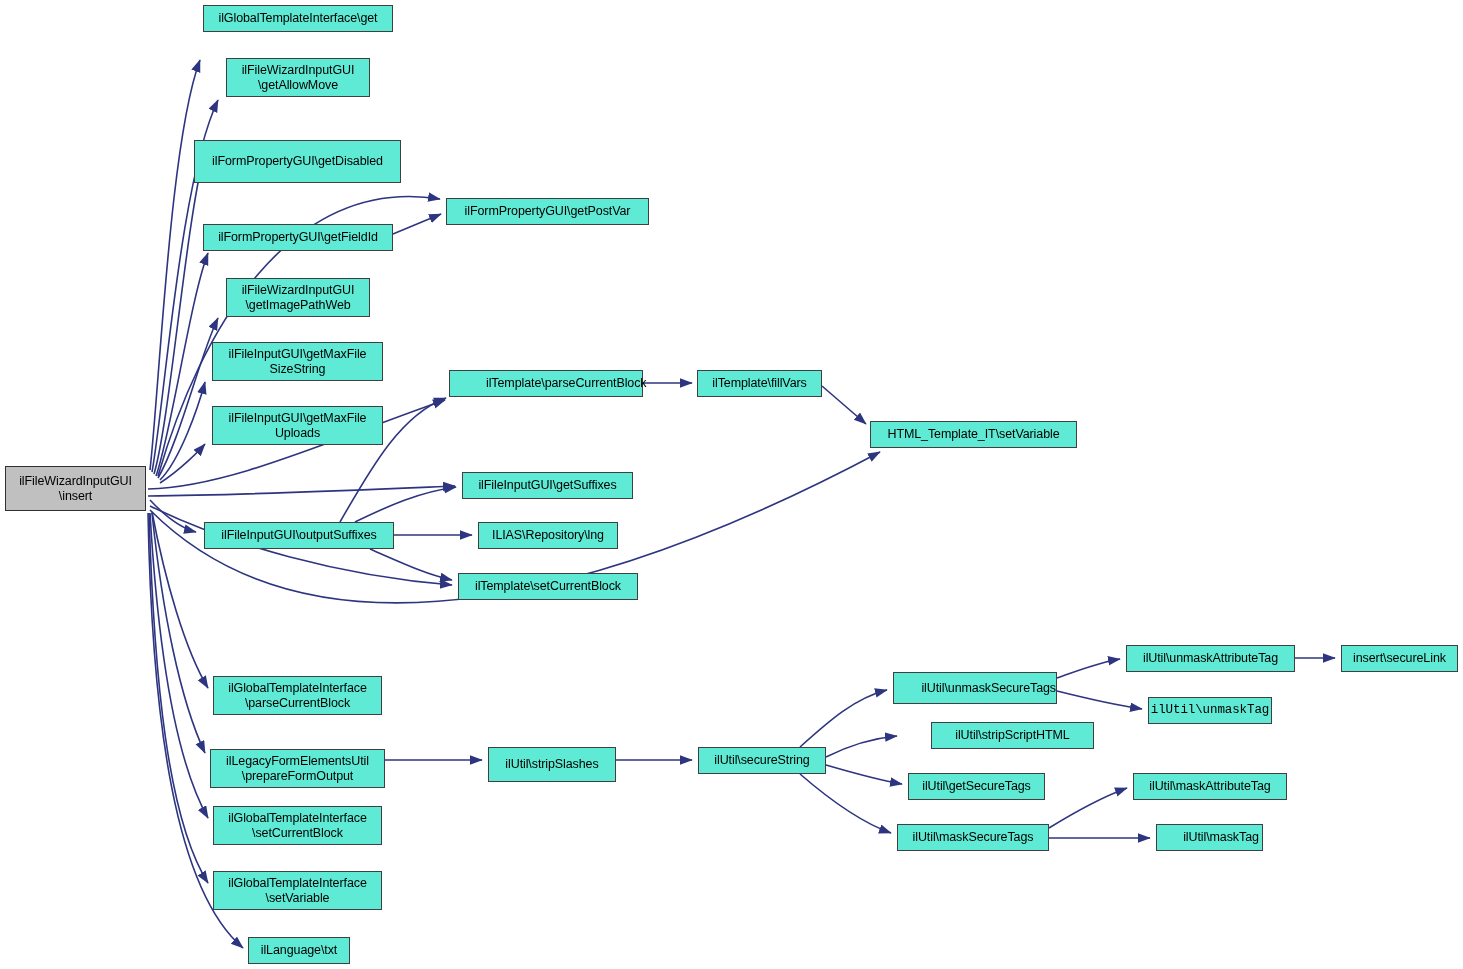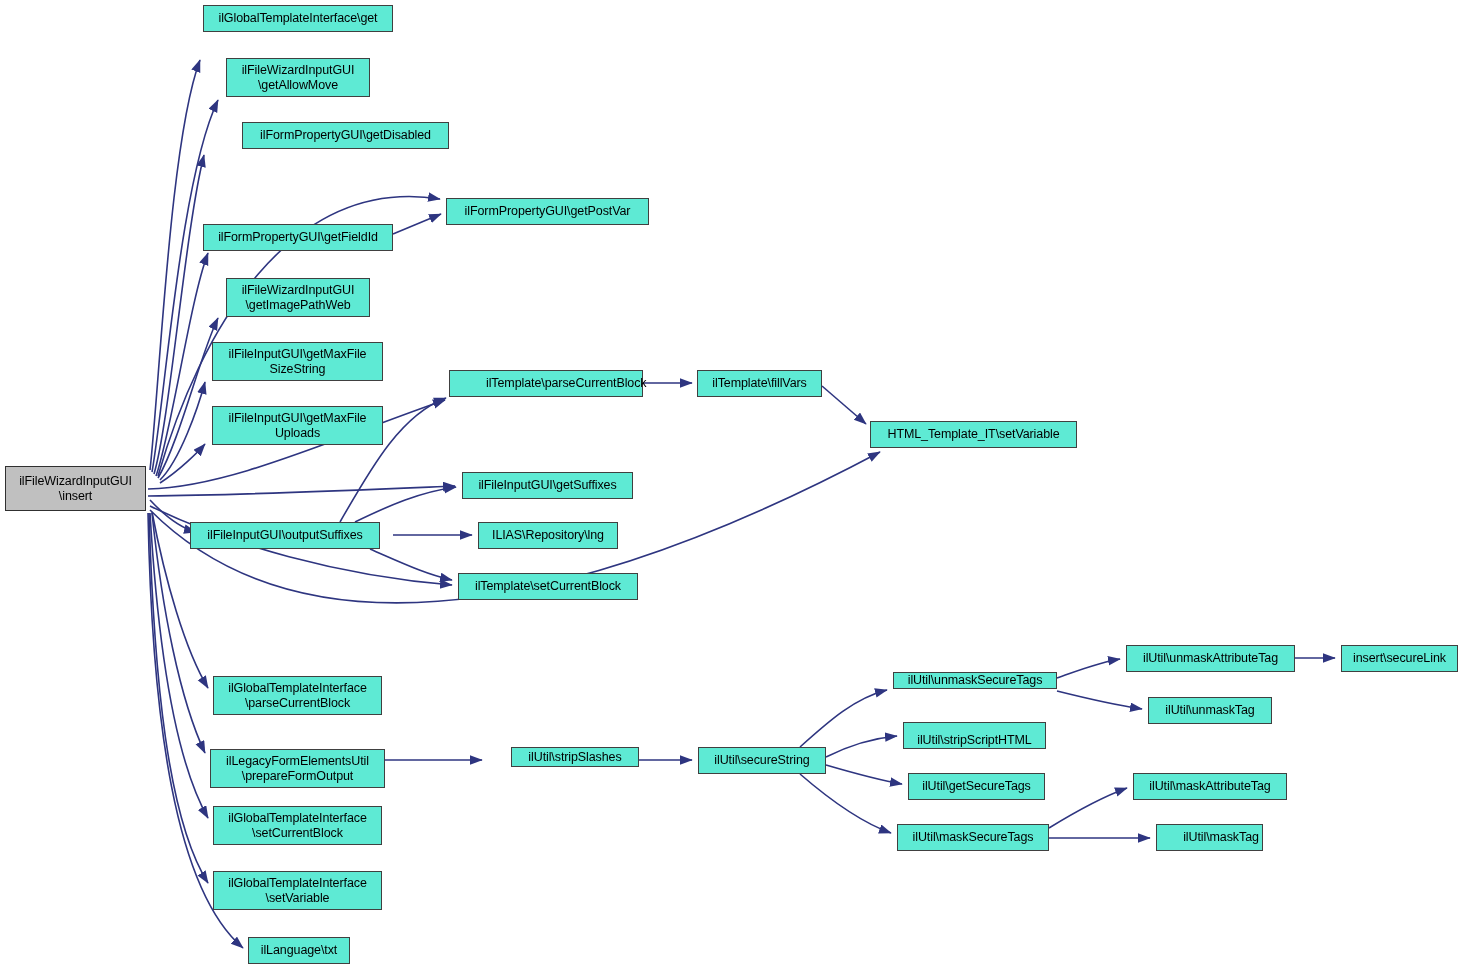--- a/index.html
+++ b/index.html
@@ -97,50 +97,50 @@
         <path d="M 1049,838 L 1150,838" marker-end="url(#arrow)"></path>
         <path d="M 1295,658 L 1335,658" marker-end="url(#arrow)"></path>
       </g>
   </svg>
   <div id="node-layer">
       <div class="node root" style="left: 5px; top: 466px; width: 141px; height: 45px;"><span class="node-label">ilFileWizardInputGUI
 \insert</span></div>
       <div class="node" style="left: 203px; top: 5px; width: 190px; height: 27px;"><span class="node-label">ilGlobalTemplateInterface\get</span></div>
       <div class="node" style="left: 226px; top: 58px; width: 144px; height: 39px;"><span class="node-label">ilFileWizardInputGUI
 \getAllowMove</span></div>
-      <div class="node" style="left: 194px; top: 122px; width: 207px; height: 27px; margin-left: 48px;"><span class="node-label">ilFormPropertyGUI\getDisabled</span></div>
+      <div class="node" style="left: 194px; top: 140px; width: 207px; height: 43px;"><span class="node-label">ilFormPropertyGUI\getDisabled</span></div>
       <div class="node" style="left: 446px; top: 198px; width: 203px; height: 27px;"><span class="node-label">ilFormPropertyGUI\getPostVar</span></div>
       <div class="node" style="left: 203px; top: 224px; width: 190px; height: 27px;"><span class="node-label">ilFormPropertyGUI\getFieldId</span></div>
       <div class="node" style="left: 226px; top: 278px; width: 144px; height: 39px;"><span class="node-label">ilFileWizardInputGUI
 \getImagePathWeb</span></div>
       <div class="node" style="left: 212px; top: 342px; width: 171px; height: 39px;"><span class="node-label">ilFileInputGUI\getMaxFile
 SizeString</span></div>
       <div class="node" style="left: 212px; top: 406px; width: 171px; height: 39px;"><span class="node-label">ilFileInputGUI\getMaxFile
 Uploads</span></div>
       <div class="node" style="left: 449px; top: 370px; width: 194px; height: 27px; padding-left: 36px;"><span class="node-label">ilTemplate\parseCurrentBlock</span></div>
       <div class="node" style="left: 697px; top: 370px; width: 125px; height: 27px;"><span class="node-label">ilTemplate\fillVars</span></div>
       <div class="node" style="left: 870px; top: 421px; width: 207px; height: 27px;"><span class="node-label">HTML_Template_IT\setVariable</span></div>
       <div class="node" style="left: 462px; top: 472px; width: 171px; height: 27px;"><span class="node-label">ilFileInputGUI\getSuffixes</span></div>
-      <div class="node" style="left: 190px; top: 522px; width: 190px; height: 27px;"><span class="node-label">ilFileInputGUI\outputSuffixes</span></div>
+      <div class="node" style="left: 204px; top: 522px; width: 190px; height: 27px;"><span class="node-label">ilFileInputGUI\outputSuffixes</span></div>
       <div class="node" style="left: 478px; top: 522px; width: 140px; height: 27px;"><span class="node-label">ILIAS\Repository\lng</span></div>
       <div class="node" style="left: 458px; top: 573px; width: 180px; height: 27px;"><span class="node-label">ilTemplate\setCurrentBlock</span></div>
       <div class="node" style="left: 213px; top: 676px; width: 169px; height: 39px;"><span class="node-label">ilGlobalTemplateInterface
 \parseCurrentBlock</span></div>
       <div class="node" style="left: 210px; top: 741px; width: 175px; height: 39px; margin-top: 8px;"><span class="node-label">ilLegacyFormElementsUtil
 \prepareFormOutput</span></div>
       <div class="node" style="left: 213px; top: 806px; width: 169px; height: 39px;"><span class="node-label">ilGlobalTemplateInterface
 \setCurrentBlock</span></div>
       <div class="node" style="left: 213px; top: 871px; width: 169px; height: 39px;"><span class="node-label">ilGlobalTemplateInterface
 \setVariable</span></div>
       <div class="node" style="left: 248px; top: 937px; width: 102px; height: 27px;"><span class="node-label">ilLanguage\txt</span></div>
-      <div class="node" style="left: 488px; top: 747px; width: 128px; height: 20px; margin-left: 23px;"><span class="node-label">ilUtil\stripSlashes</span></div>
+      <div class="node" style="left: 488px; top: 747px; width: 128px; height: 35px;"><span class="node-label">ilUtil\stripSlashes</span></div>
       <div class="node" style="left: 698px; top: 747px; width: 128px; height: 27px;"><span class="node-label">ilUtil\secureString</span></div>
-      <div class="node" style="left: 893px; top: 672px; width: 164px; height: 17px;"><span class="node-label">ilUtil\unmaskSecureTags</span></div>
-      <div class="node" style="left: 903px; top: 722px; width: 143px; height: 27px; align-items: flex-end;"><span class="node-label">ilUtil\stripScriptHTML</span></div>
+      <div class="node" style="left: 893px; top: 672px; width: 164px; height: 32px; text-align: right;"><span class="node-label">ilUtil\unmaskSecureTags</span></div>
+      <div class="node" style="left: 931px; top: 722px; width: 163px; height: 27px;"><span class="node-label">ilUtil\stripScriptHTML</span></div>
       <div class="node" style="left: 908px; top: 773px; width: 137px; height: 27px;"><span class="node-label">ilUtil\getSecureTags</span></div>
       <div class="node" style="left: 897px; top: 824px; width: 152px; height: 27px;"><span class="node-label">ilUtil\maskSecureTags</span></div>
       <div class="node" style="left: 1126px; top: 645px; width: 169px; height: 27px;"><span class="node-label">ilUtil\unmaskAttributeTag</span></div>
-      <div class="node" style="left: 1148px; top: 697px; width: 124px; height: 27px;"><span class="node-label">ilUtil\unmaskTag</span></div>
+      <div class="node" style="left: 1148px; top: 697px; width: 124px; height: 27px; font-family: Liberation Mono, monospace;"><span class="node-label">ilUtil\unmaskTag</span></div>
       <div class="node" style="left: 1133px; top: 773px; width: 154px; height: 27px;"><span class="node-label">ilUtil\maskAttributeTag</span></div>
       <div class="node" style="left: 1156px; top: 824px; width: 107px; height: 27px; padding-left: 23px;"><span class="node-label">ilUtil\maskTag</span></div>
       <div class="node" style="left: 1341px; top: 645px; width: 117px; height: 27px;"><span class="node-label">insert\secureLink</span></div>
     </div>
 </div>
 
 </body></html>

